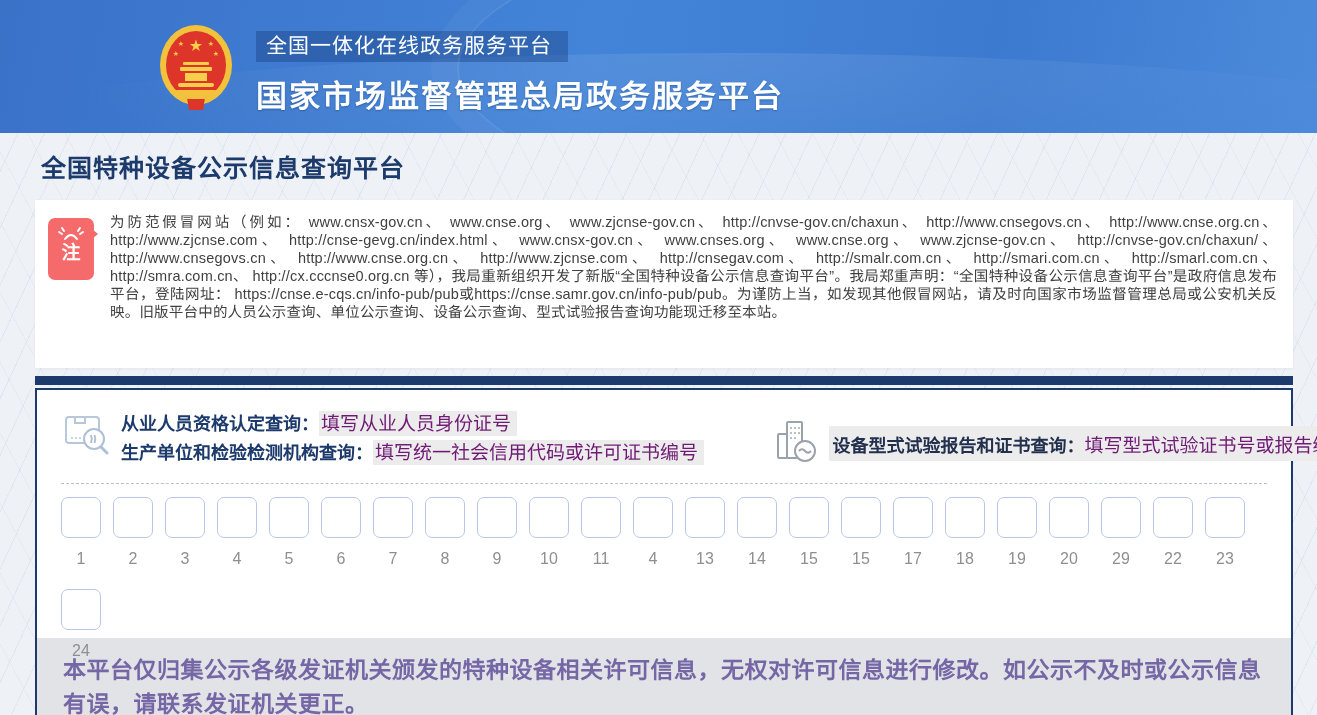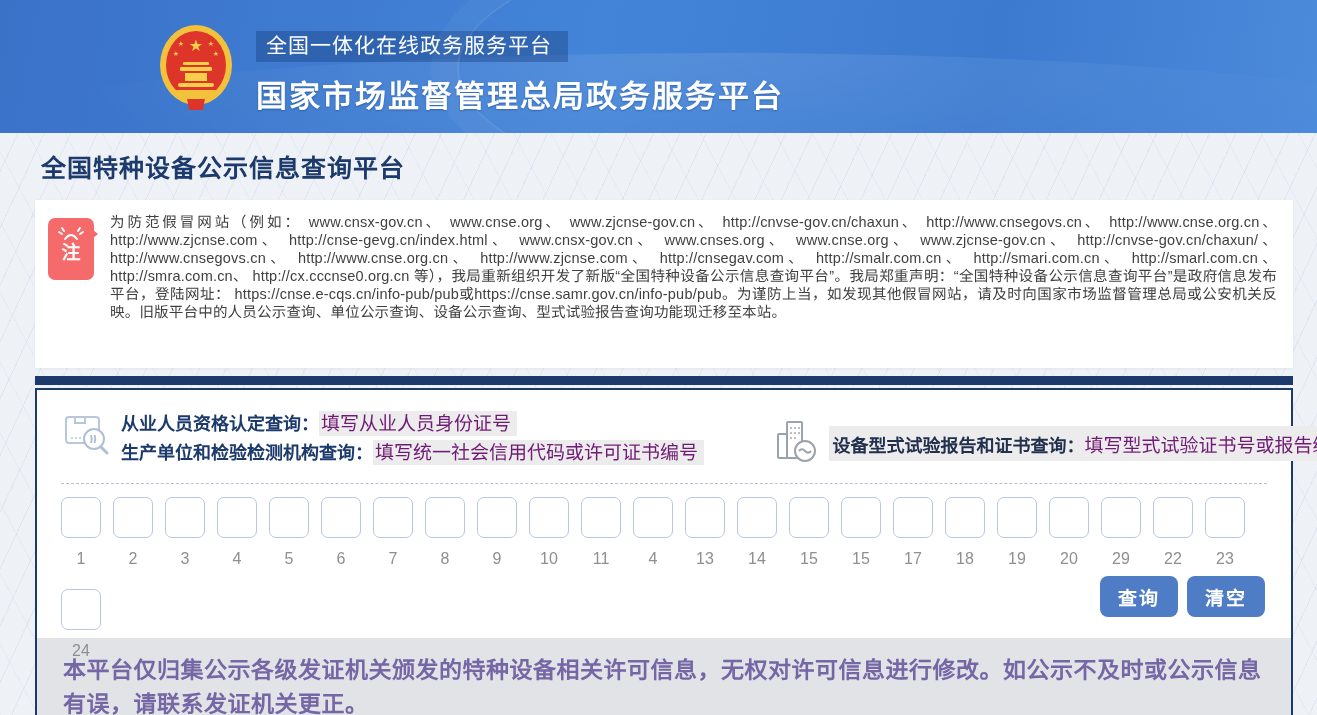--- a/index.html
+++ b/index.html
@@ -328,24 +328,20 @@
   </div>
 </div>
 
         <div class="row2">
           <div class="boxes-row" id="row2" style="margin-top:16px">
   <div class="cell">
     <div class="box"></div>
     <div class="num">24</div>
   </div>
 </div>
-          <div class="btns">
-            <button class="btn">查询</button>
-            <button class="btn">清空</button>
-          </div>
         </div>
 
       </div>
 
       <div class="footer-note">
         <p>本平台仅归集公示各级发证机关颁发的特种设备相关许可信息，无权对许可信息进行修改。如公示不及时或公示信息有误，请联系发证机关更正。</p>
       </div>
     </section>
 
   </main>

